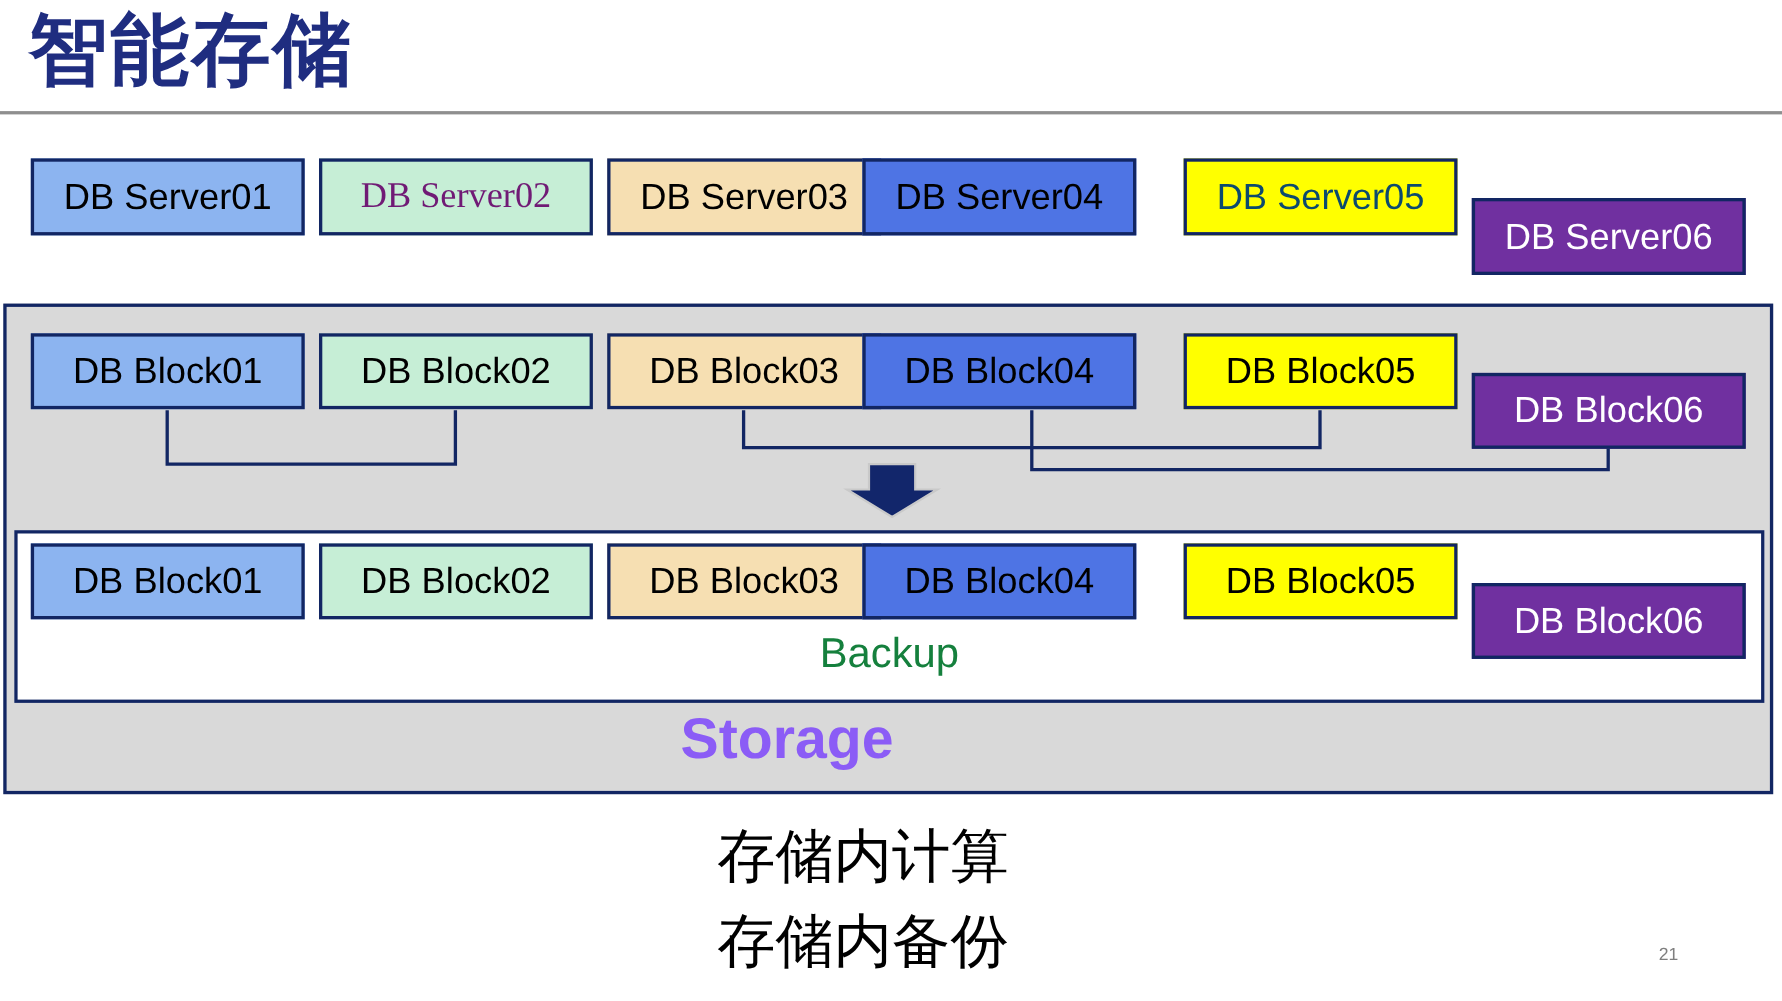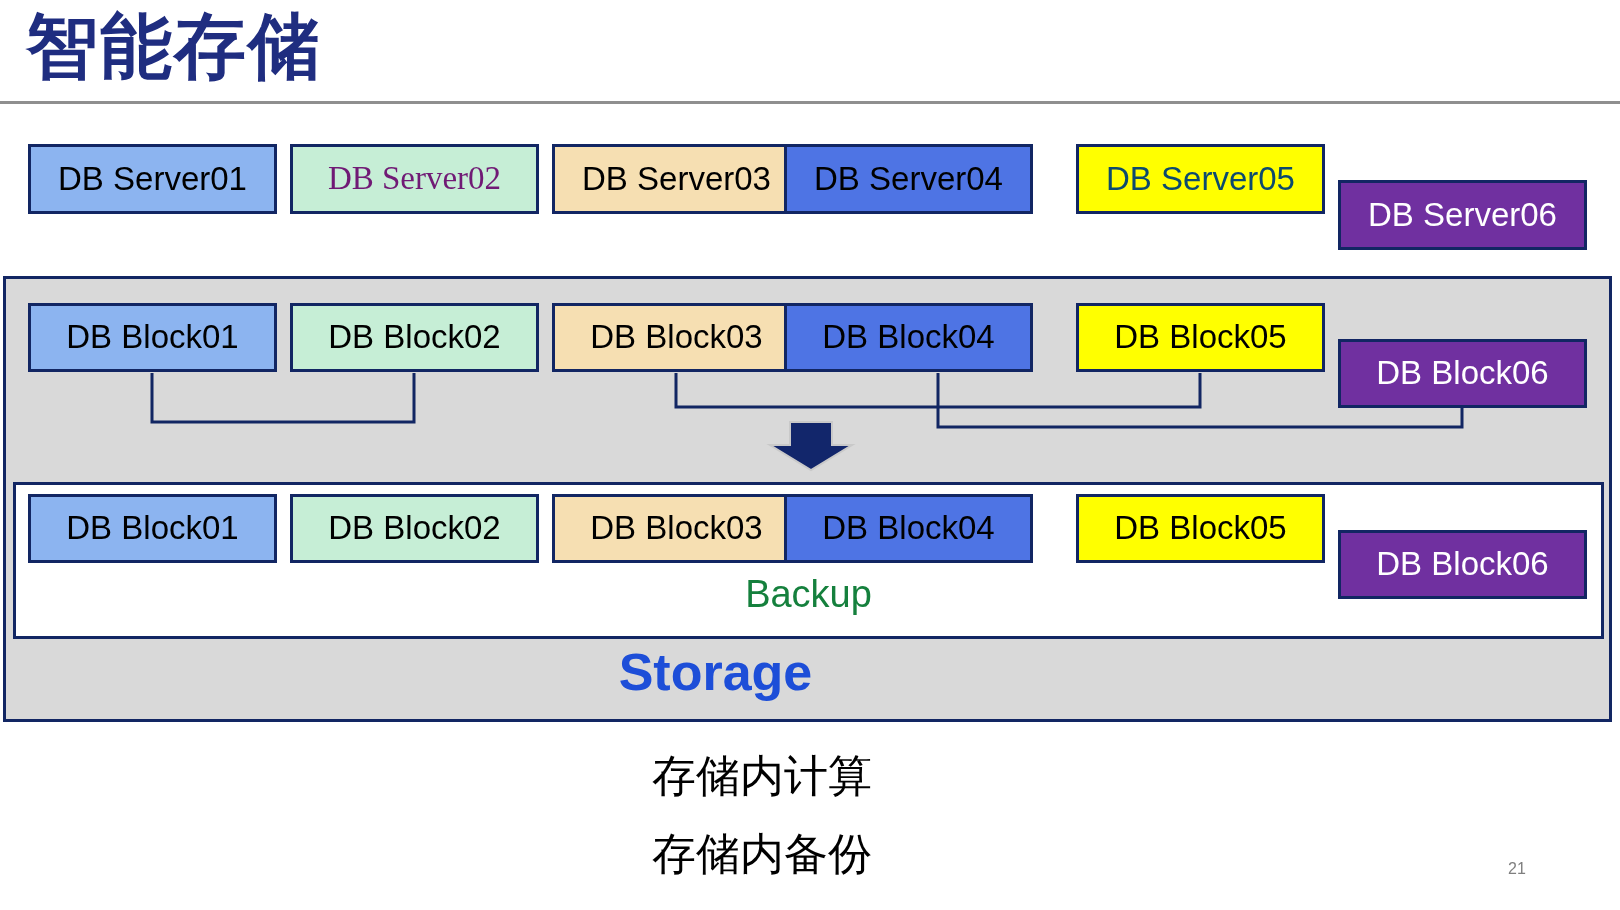--- a/index.html
+++ b/index.html
@@ -32,25 +32,25 @@
     box-sizing:border-box;border:3px solid #122663;background:#ffffff;
   }
   .connector-svg{position:absolute;left:0;top:0;width:1620px;height:910px;pointer-events:none;}
 
   .backup-label{
     position:absolute;left:13px;top:573px;width:1591px;text-align:center;
     font-size:38px;color:#15803d;
   }
   .storage-label{
     position:absolute;left:3px;top:642px;width:1425px;text-align:center;
-    font-size:52px;font-weight:700;color:#1d4ed8;
+    font-size:52px;font-weight:700;color:#8b5cf6;
   }
   .notes{
-    position:absolute;left:652px;top:740px;font-size:44px;line-height:78px;
-    color:#000000;white-space:nowrap;font-family:Liberation Mono, monospace;
+    position:absolute;left:652px;top:740px;font-size:53px;line-height:78px;
+    color:#000000;white-space:nowrap;
   }
   .page-number{position:absolute;left:1508px;top:860px;font-size:16px;color:#7F7F7F;}
 </style>
 </head>
 <body>
 
 <div class="slide">
 
   <div class="title">智能存储</div>
   <div class="title-rule"></div>

